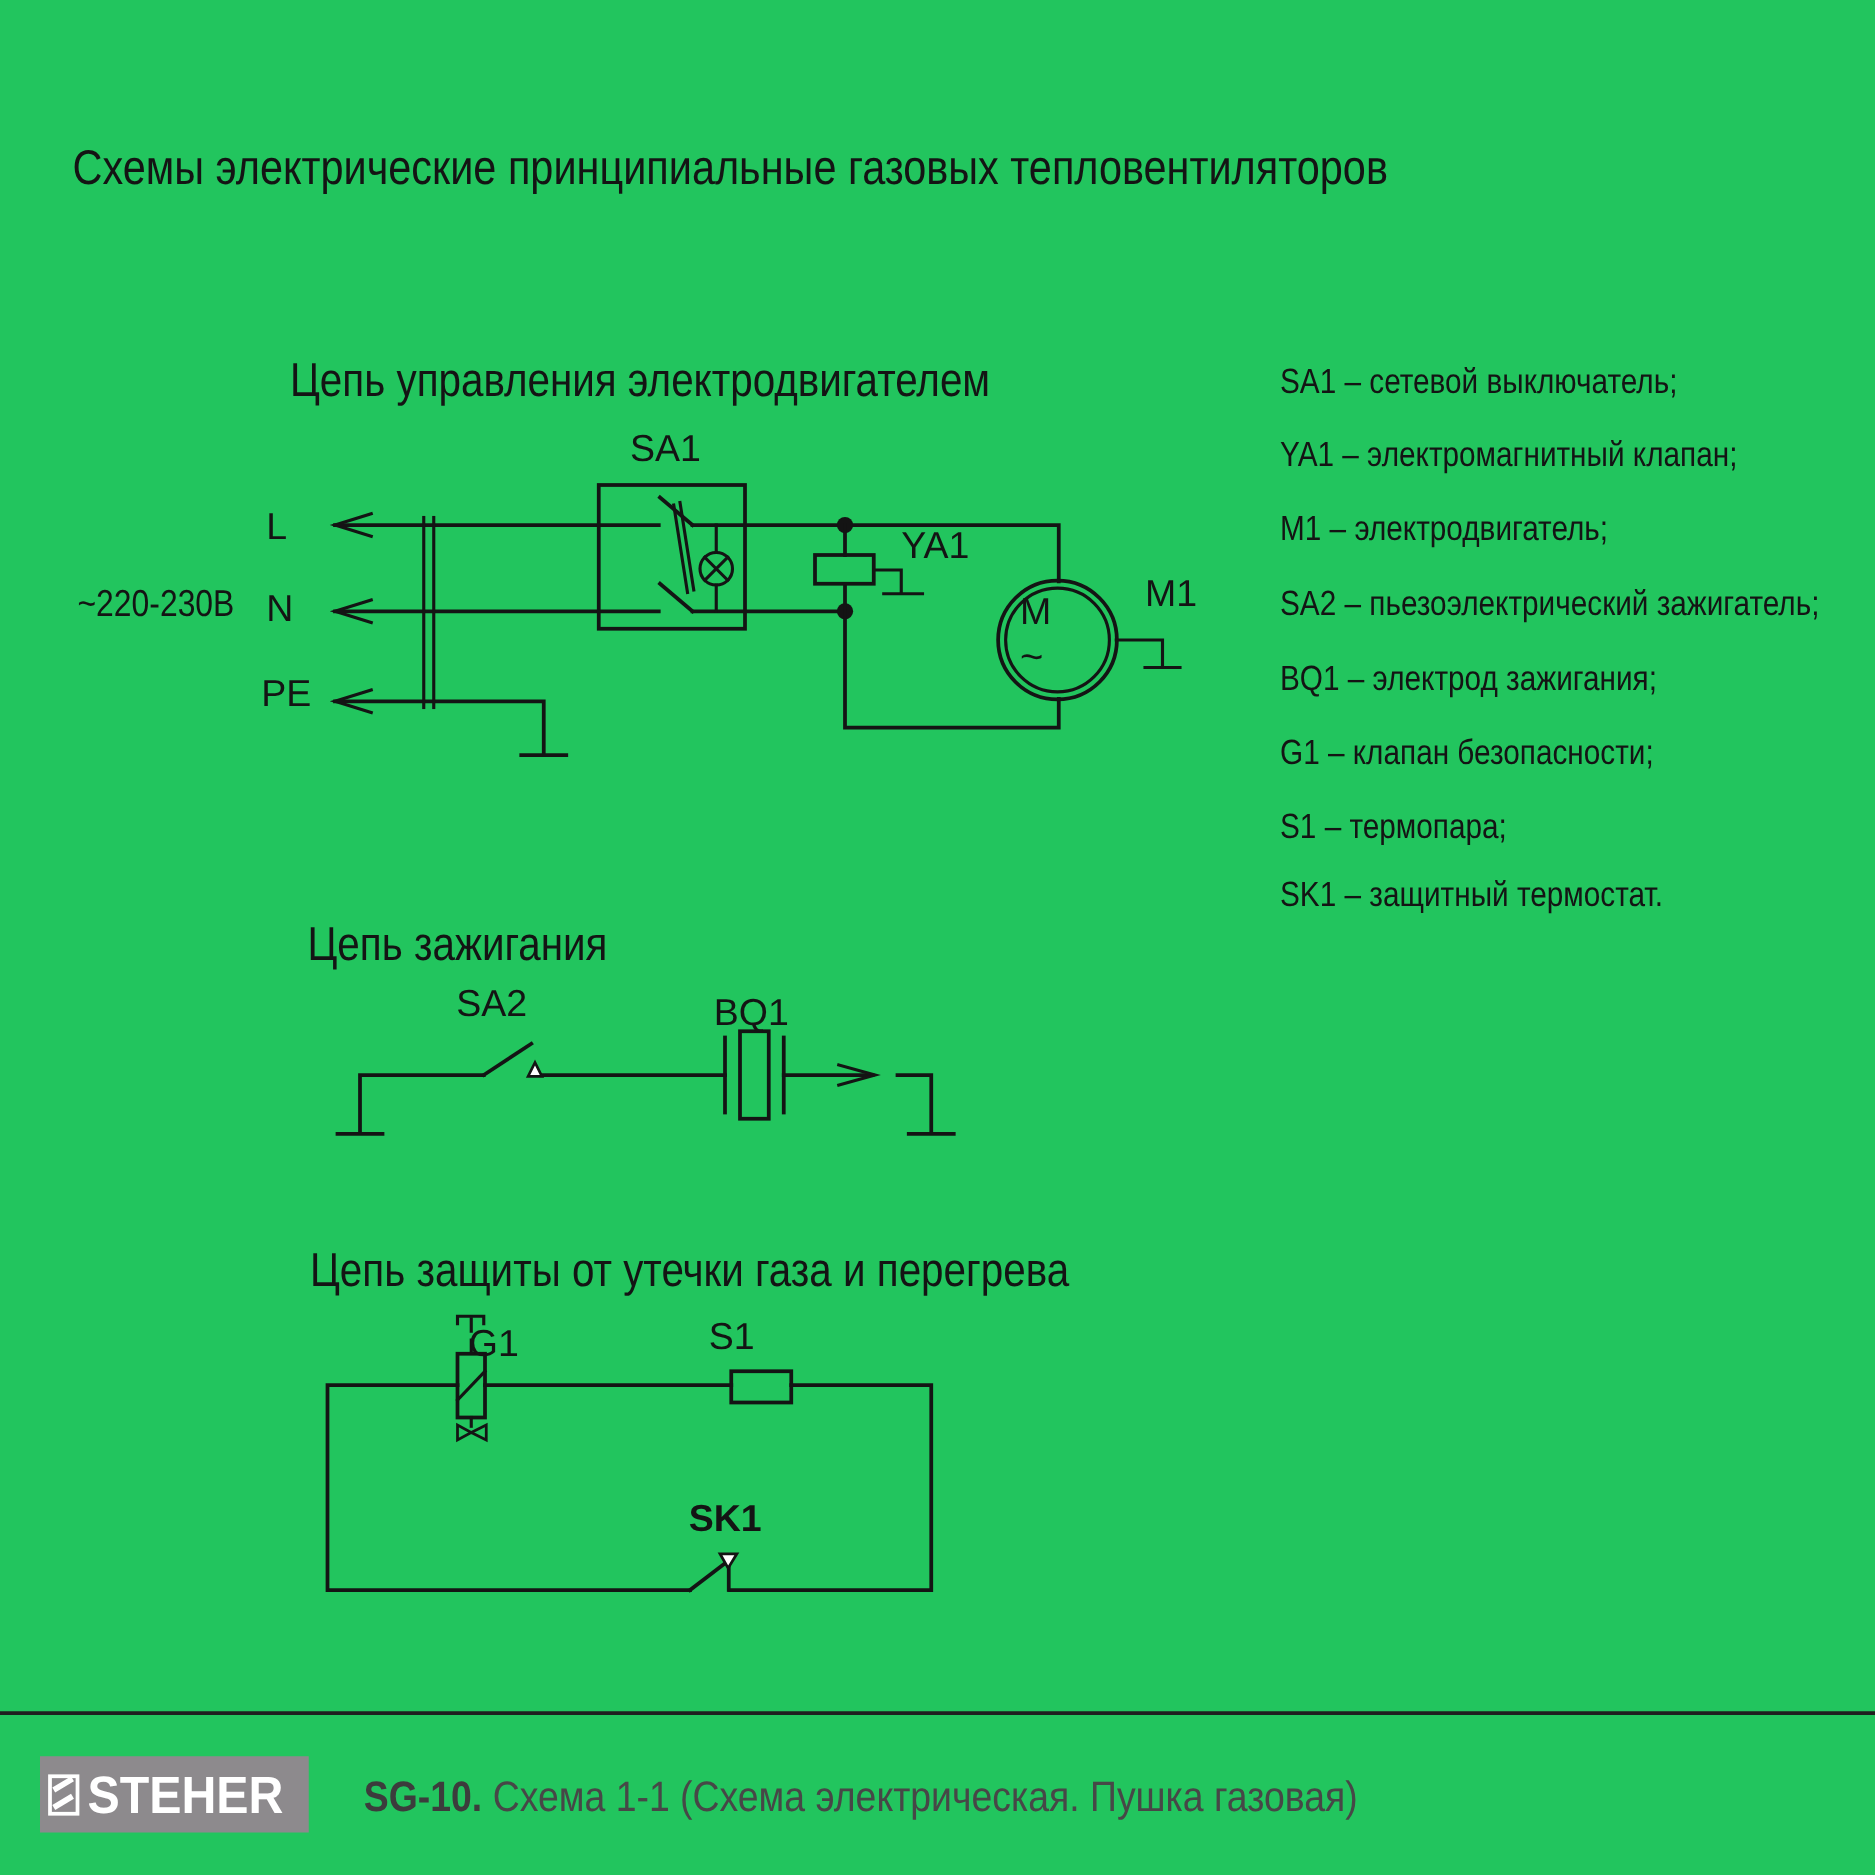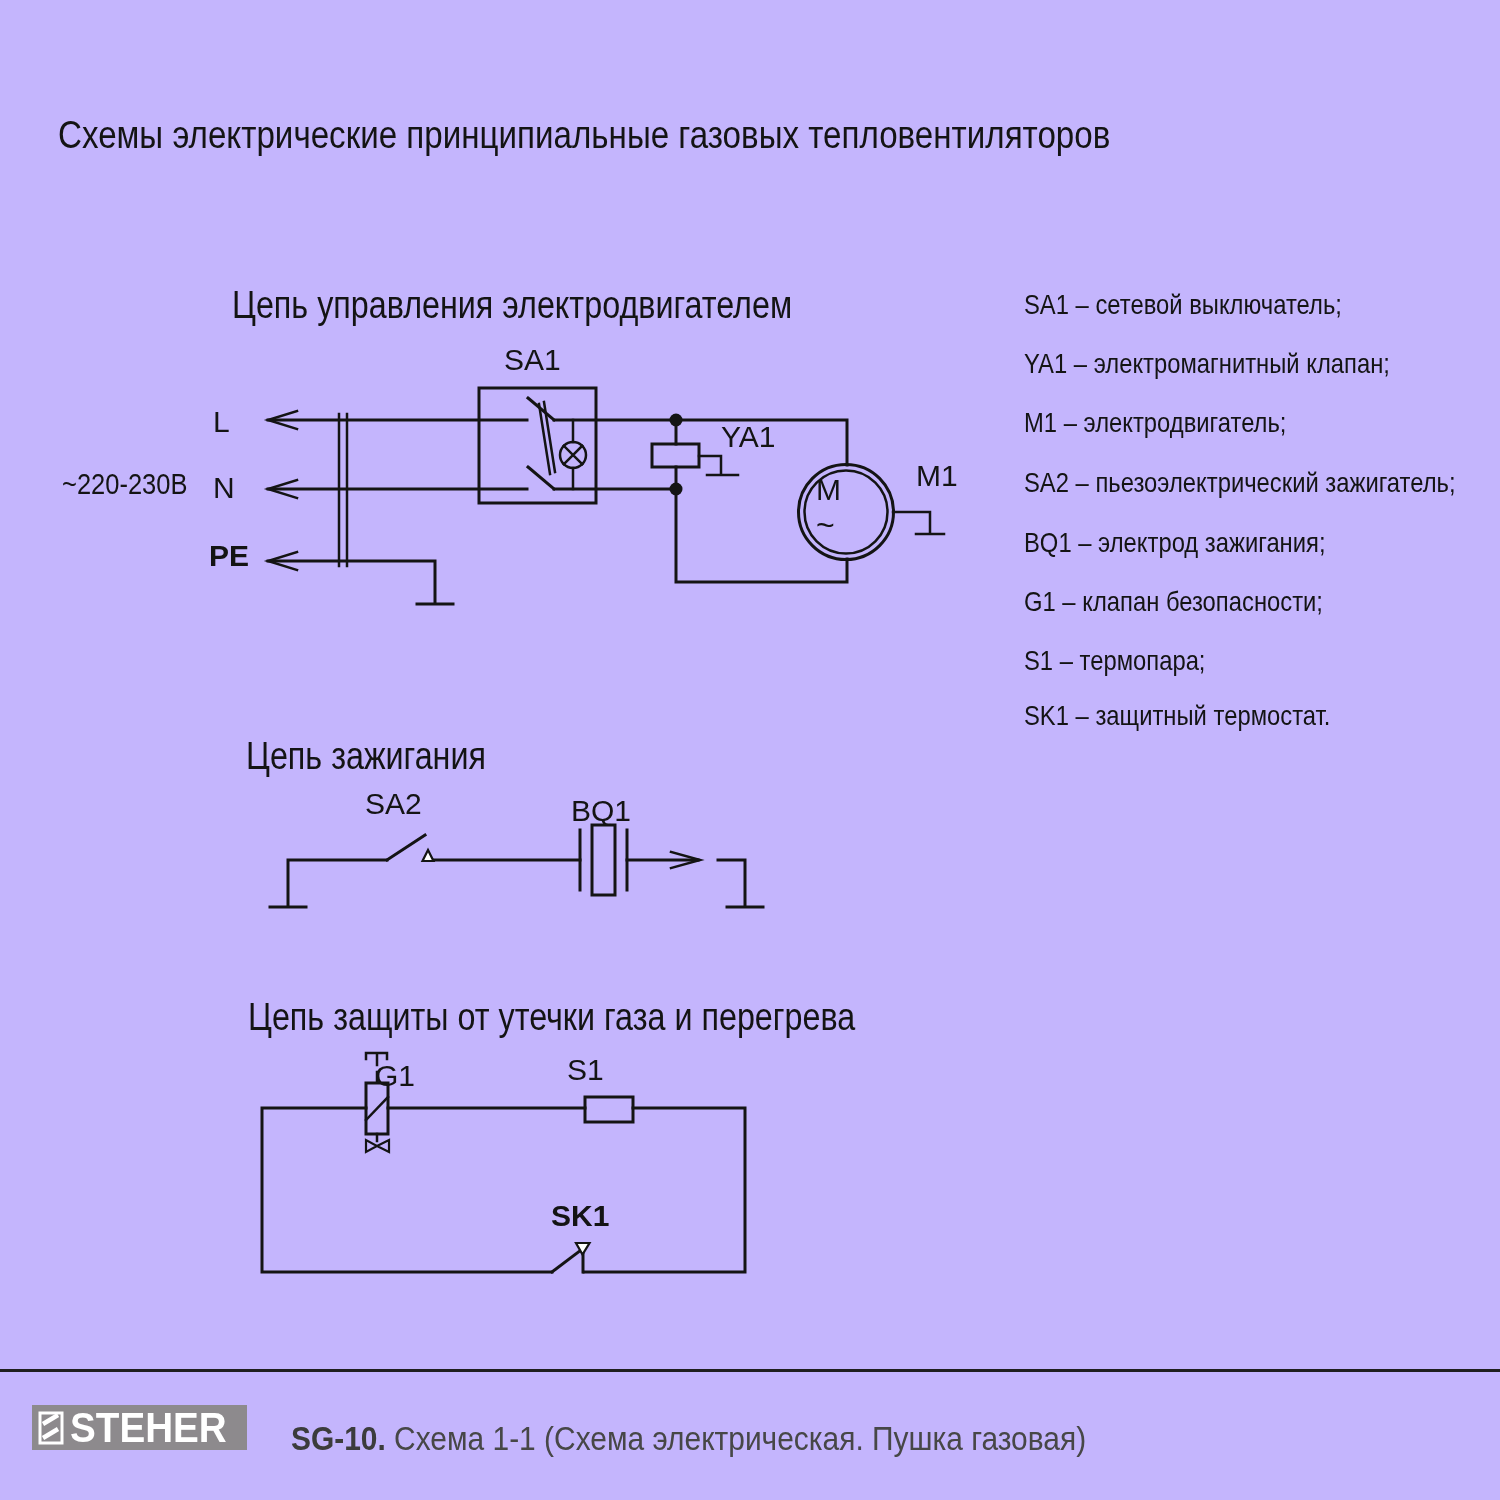--- a/index.html
+++ b/index.html
@@ -1,33 +1,33 @@
 <!DOCTYPE html>
 <html><head>
 <meta charset="utf-8">
 <style>
   html,body { margin:0; padding:0; background:#ffffff; }
   .page {
-    position:relative; width:1500px; height:1500px; background:#c4b5fd;
+    position:relative; width:1500px; height:1500px; background:#22c55e;
     font-family:"Liberation Sans", sans-serif; color:#141414; overflow:hidden;
   }
   .schematic { position:absolute; left:0; top:0; }
   .lbl {
     position:absolute; white-space:nowrap; color:#141414;
     font-family:"Liberation Sans", sans-serif; line-height:1.2;
   }
   .ctr { }
   .cond { transform:scaleX(0.85); transform-origin:0 50%; }
   .title-main { font-size:39px; }
   .title-circ { font-size:38px; }
   .comp { font-size:30px; }
   .legend-item { font-size:28px; line-height:34px; transform:scaleX(0.85); transform-origin:0 50%; }
   .footer-bar { position:absolute; left:0; top:1369px; width:1500px; height:3px; }
   .logo-box {
-    position:absolute; left:32px; top:1405px; width:215px; height:45px;
+    position:absolute; left:32px; top:1405px; width:215px; height:61px;
     display:flex; align-items:center; justify-content:center; gap:6px;
   }
   .brand-text {
     color:#ffffff; font-weight:bold; font-size:42px; letter-spacing:0px;
     transform:scaleX(0.92); transform-origin:0 50%;
   }
   .footer-text {
     position:absolute; left:291px; top:1420px; font-size:34px; line-height:36px;
     white-space:nowrap; transform:scaleX(0.88); transform-origin:0 50%;
   }
@@ -115,21 +115,21 @@
     </g>
   </svg>
 
   <div class="lbl title-main cond" style="left:58px; top:112px;">Схемы электрические принципиальные газовых тепловентиляторов</div>
 
   <div class="lbl title-circ cond" style="left:232px; top:283px;">Цепь управления электродвигателем</div>
 
   <div class="lbl comp cond" style="left:62px; top:466px;">~220-230В</div>
   <div class="lbl comp ctr" style="left:213px; top:404px; width:32px;">L</div>
   <div class="lbl comp ctr" style="left:213px; top:470px; width:32px;">N</div>
-  <div class="lbl comp ctr" style="left:209px; top:538px; width:48px;font-weight:bold;">PE</div>
+  <div class="lbl comp ctr" style="left:209px; top:538px; width:48px;">PE</div>
 
   <div class="lbl comp ctr" style="left:504px; top:342px; width:80px;">SA1</div>
   <div class="lbl comp ctr" style="left:721px; top:419px; width:80px;">YA1</div>
   <div class="lbl comp ctr" style="left:916px; top:458px; width:80px;">M1</div>
   <div class="lbl comp ctr" style="left:816px; top:472px; width:60px;">M</div>
   <div class="lbl comp ctr" style="left:816px; top:506px; width:60px; font-size:32px;">~</div>
 
   <div class="lbl title-circ cond" style="left:246px; top:734px;">Цепь зажигания</div>
   <div class="lbl comp ctr" style="left:365px; top:786px; width:80px;">SA2</div>
   <div class="lbl comp ctr" style="left:571px; top:777px; width:80px;margin-top:16px;">BQ1</div>

